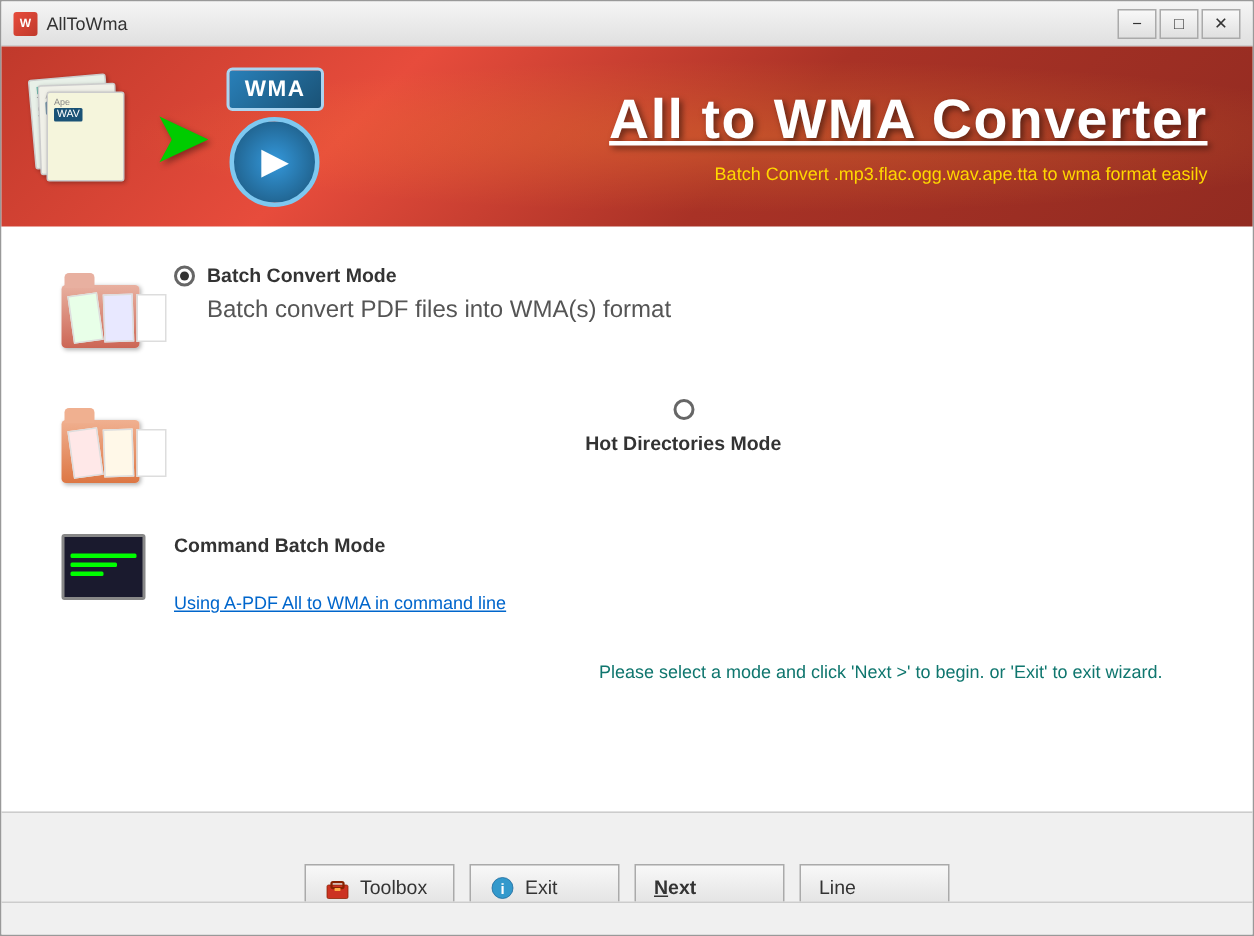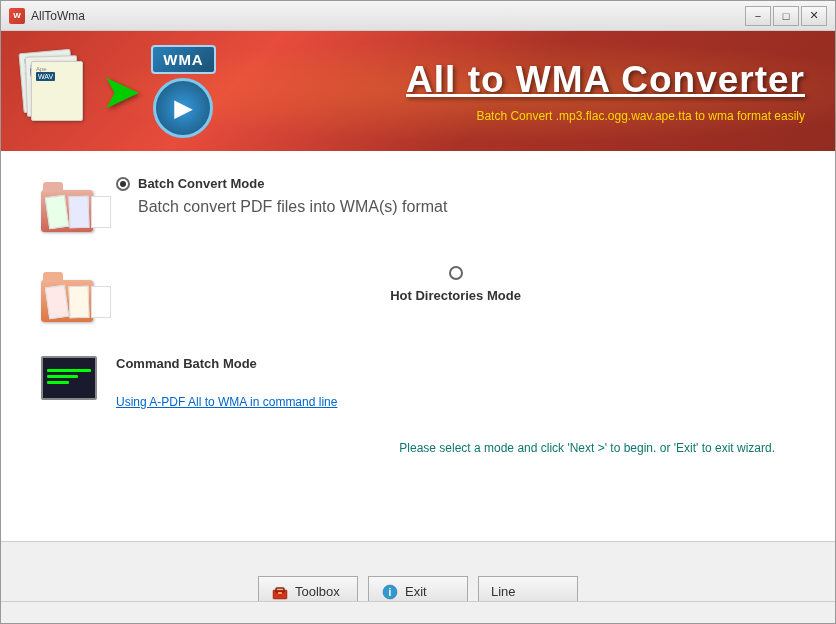--- a/index.html
+++ b/index.html
@@ -478,20 +478,23 @@
     <button class="bottom-btn">
       <div class="btn-icon">
         <svg width="16" height="16" viewBox="0 0 16 16">
           <circle cx="8" cy="8" r="7" fill="#3399cc" stroke="#1a6699" stroke-width="0.5"></circle>
           <text x="8" y="12" text-anchor="middle" font-size="10" font-weight="bold" fill="white">i</text>
         </svg>
       </div>
       <span>Exit</span>
     </button>
 
+    <button class="bottom-btn next-btn">
+      <span><u>N</u>ext</span>
+    </button>
 
     <button class="bottom-btn">
       <span>Line</span>
     </button>
   </div>
 
   <div class="status-bar">
     <span></span>
   </div>
 </div>

